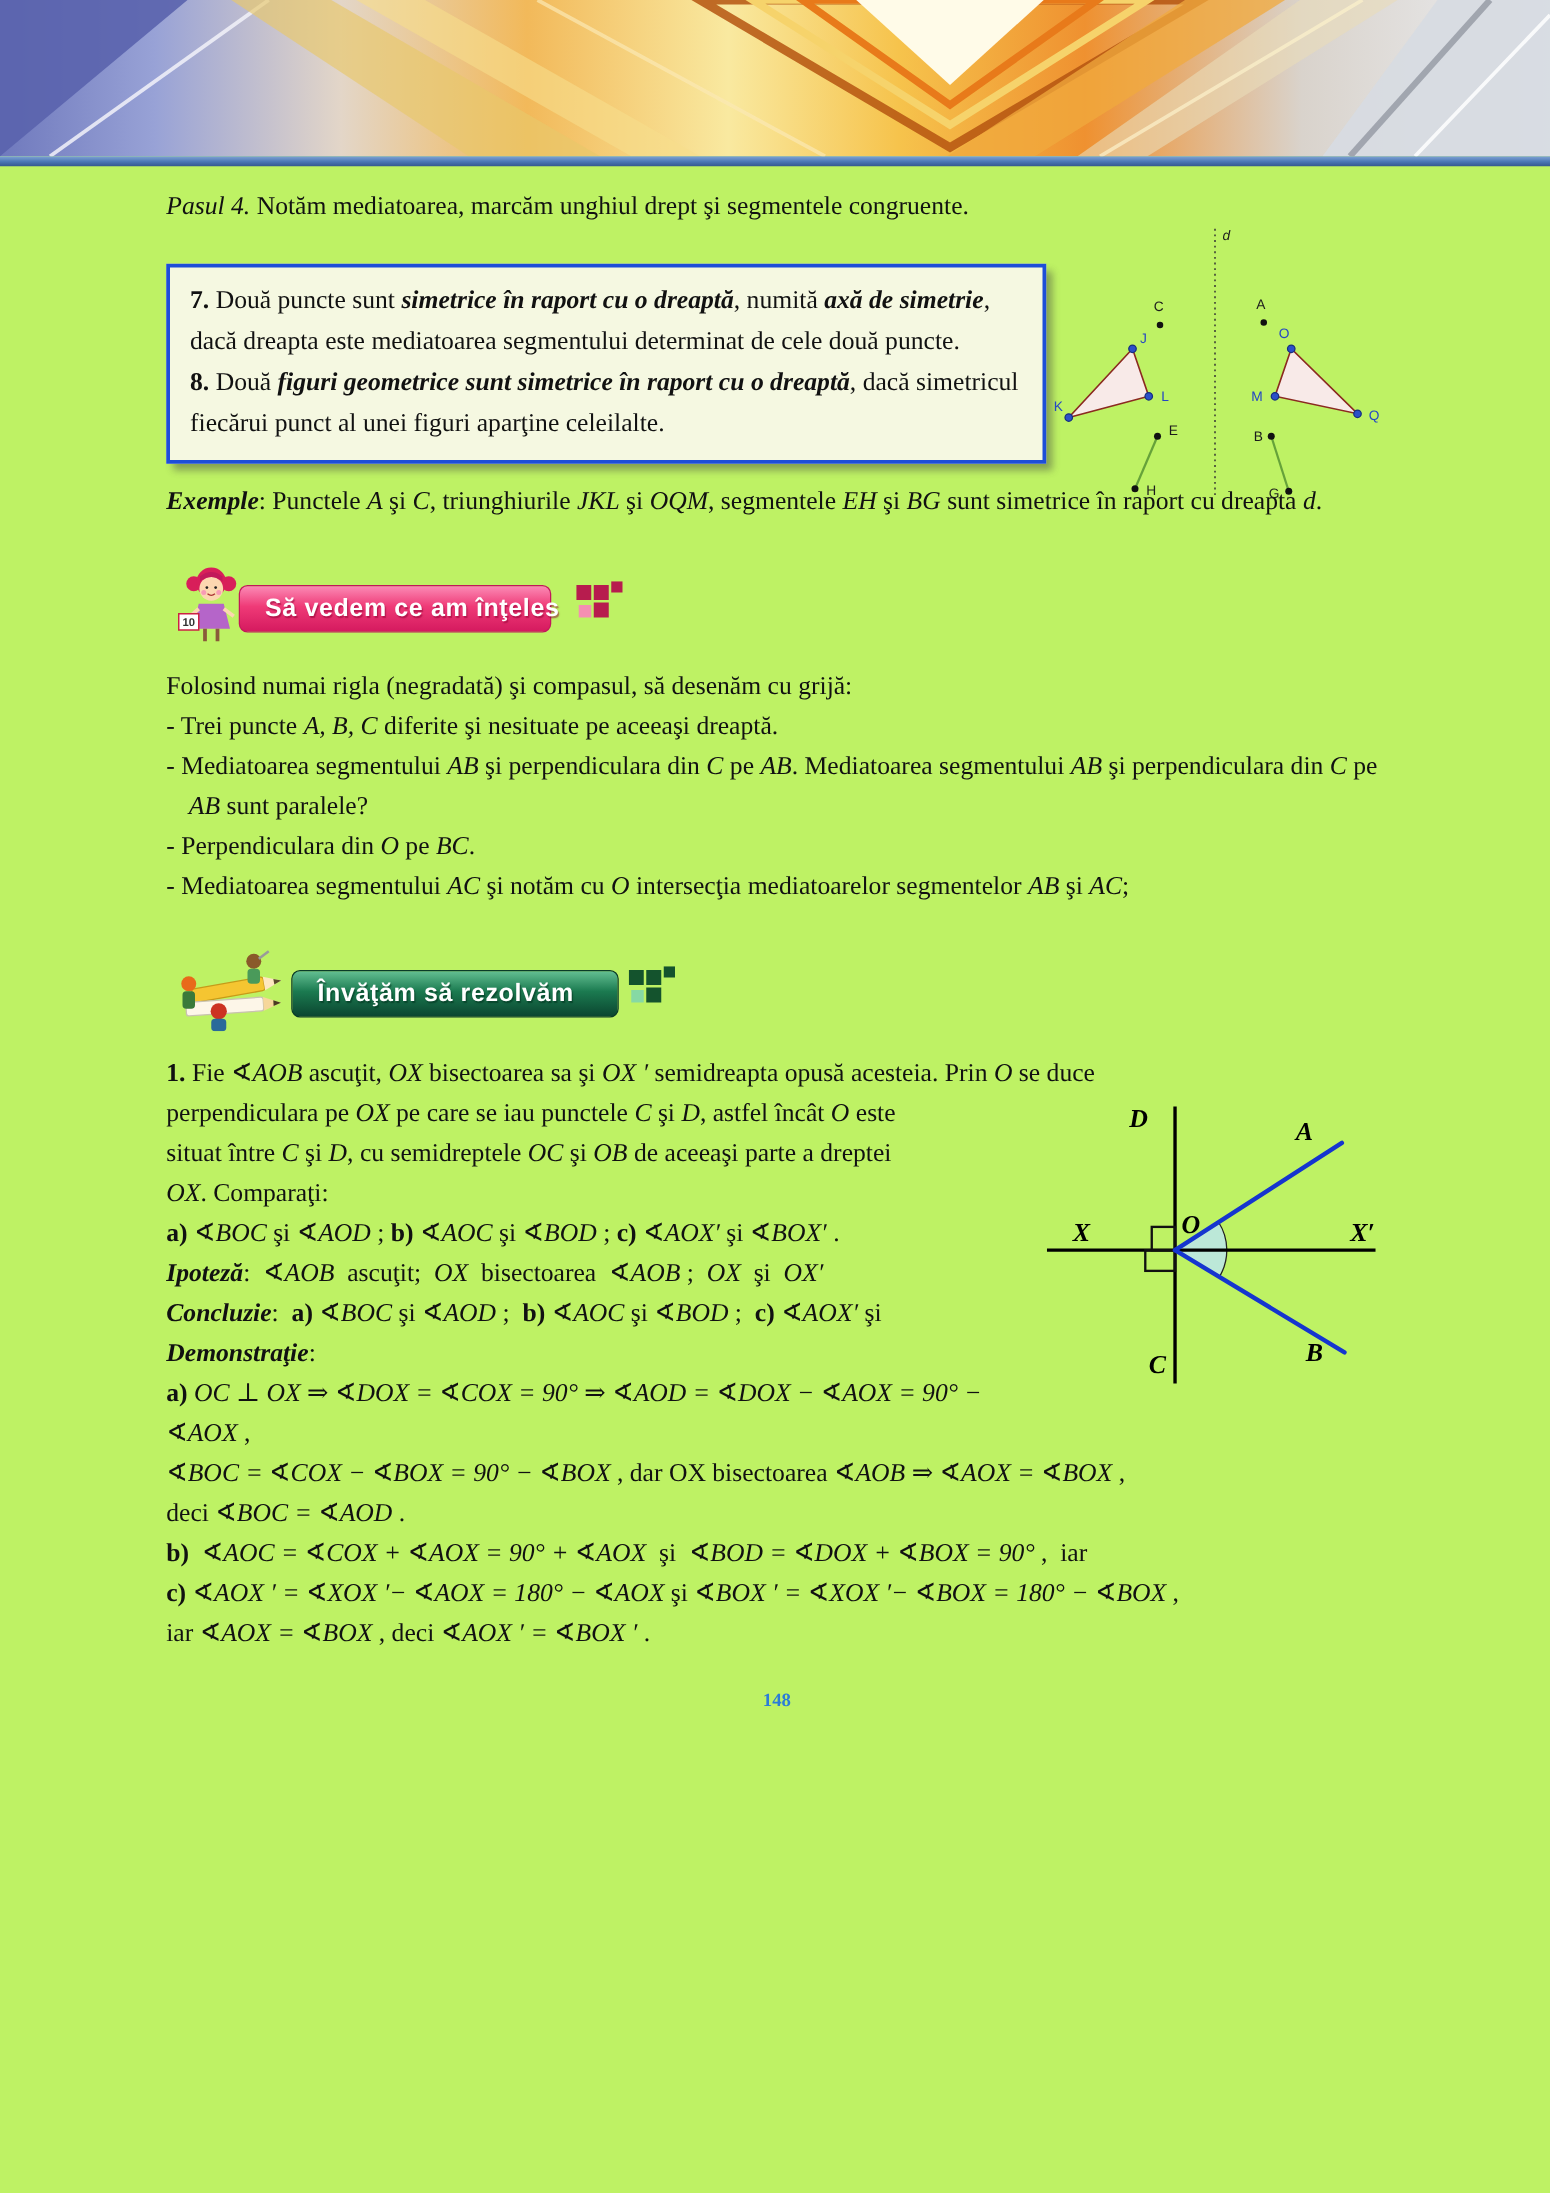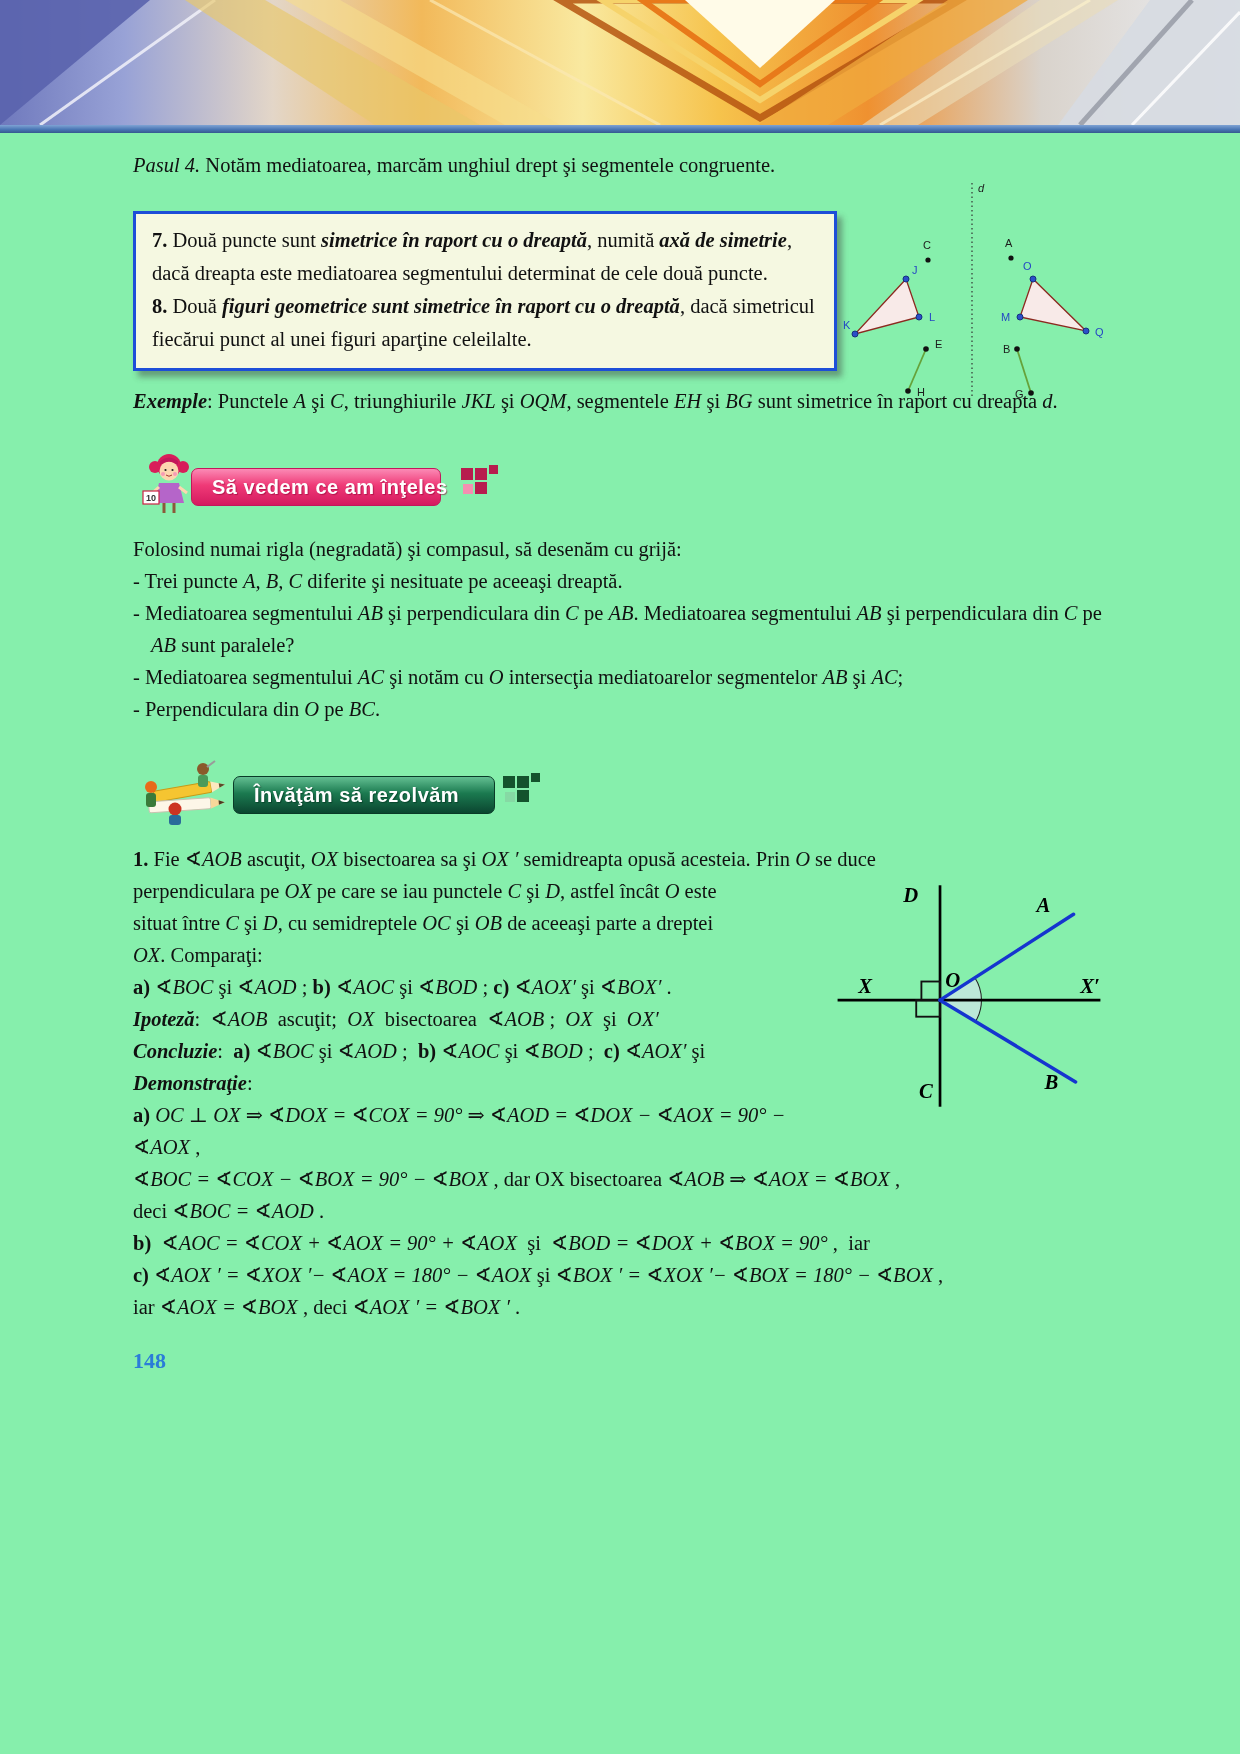--- a/index.html
+++ b/index.html
@@ -1,18 +1,18 @@
 <!DOCTYPE html>
 <html><head>
 <meta charset="utf-8">
 <style>
   * { margin:0; padding:0; box-sizing:border-box; }
   html,body { background:#9a9a9a; }
   .page {
-    width:1240px; height:1754px; margin:0 auto; background:#86efac;
+    width:1240px; height:1754px; margin:0 auto; background:#bef264;
     position:relative; overflow:hidden;
     font-family:"Liberation Serif","DejaVu Serif","DejaVu Sans",serif;
     color:#111; font-size:20.5px; line-height:32px;
   }
   
   .header-art { width:1240px; height:125px; display:block; }
   .header-bar { width:1240px; height:8px;
     background:linear-gradient(180deg,#7fa3d4 0%,#4a77b5 55%,#35598f 100%); }
   
   .content { padding:0 130px 0 133px; }
@@ -48,22 +48,22 @@
   .badge-pink .badge-sq { left:328px; }
   .badge-green .badge-sq { left:370px; }
   
   .exercise { margin-top:16px; }
   .ex-item { padding-left:18px; text-indent:-18px; }
   
   .problem { margin-top:18px; }
   .p-line { white-space:pre-wrap; }
   .fig2wrap { float:right; width:282px; margin:2px 0 6px 14px; }
   
-  .pagenum { clear:both; text-align:left; margin-top:22px;
-    color:#2b7cd8; font-weight:bold; font-size:22px; }
+  .pagenum { clear:both; text-align:center; margin-top:22px;
+    color:#2b7cd8; font-weight:bold; font-size:15px; }
   
   .s-n { }
   .s-i { font-style:italic; }
   .s-b { font-weight:bold; }
   .s-bi { font-weight:bold; font-style:italic; }
   
   .gl { font-family:"Liberation Sans","DejaVu Sans",sans-serif; font-size:11px; }
   .gl-blue { fill:#2547c4; }
   .gl-black { fill:#1c1c1c; }
   .fl { font-family:"Liberation Serif","DejaVu Serif",serif;
@@ -189,22 +189,22 @@
         <rect x="28" y="0" width="9" height="9" fill="#b71c4e"></rect>
         <rect x="14" y="17" width="12" height="12" fill="#b71c4e"></rect>
         <rect x="2" y="19" width="10" height="10" fill="#f48fb1"></rect>
       </svg>
     </div>
 
     <div class="exercise">
       <div><span class="s-n">Folosind numai rigla (negradată) şi compasul, să desenăm cu grijă:</span></div>
       <div class="ex-item"><span class="s-n">- Trei puncte </span><span class="s-i">A, B, C</span><span class="s-n"> diferite şi nesituate pe aceeaşi dreaptă.</span></div>
       <div class="ex-item"><span class="s-n">- Mediatoarea segmentului </span><span class="s-i">AB</span><span class="s-n"> şi perpendiculara din </span><span class="s-i">C</span><span class="s-n"> pe </span><span class="s-i">AB</span><span class="s-n">. Mediatoarea segmentului </span><span class="s-i">AB</span><span class="s-n"> şi perpendiculara din </span><span class="s-i">C</span><span class="s-n"> pe </span><span class="s-i">AB</span><span class="s-n"> sunt paralele?</span></div>
+      <div class="ex-item"><span class="s-n">- Perpendiculara din </span><span class="s-i">O</span><span class="s-n"> pe </span><span class="s-i">BC</span><span class="s-n">.</span></div>
       <div class="ex-item"><span class="s-n">- Mediatoarea segmentului </span><span class="s-i">AC</span><span class="s-n"> şi notăm cu </span><span class="s-i">O</span><span class="s-n"> intersecţia mediatoarelor segmentelor </span><span class="s-i">AB</span><span class="s-n"> şi </span><span class="s-i">AC</span><span class="s-n">;</span></div>
-      <div class="ex-item"><span class="s-n">- Perpendiculara din </span><span class="s-i">O</span><span class="s-n"> pe </span><span class="s-i">BC</span><span class="s-n">.</span></div>
     </div>
 
     <div class="badge badge-green">
       <svg class="badge-icon" width="100" height="66" viewBox="0 0 100 66">
         <g transform="rotate(-10 50 40)">
           <rect x="14" y="26" width="58" height="11" rx="2" fill="#f5c531" stroke="#c79a18" stroke-width="1"></rect>
           <polygon points="72,26 86,31.5 72,37" fill="#fde8c0"></polygon>
           <polygon points="80,29.2 86,31.5 80,33.8" fill="#5a4a2a"></polygon>
         </g>
         <g transform="rotate(-4 50 48)">

